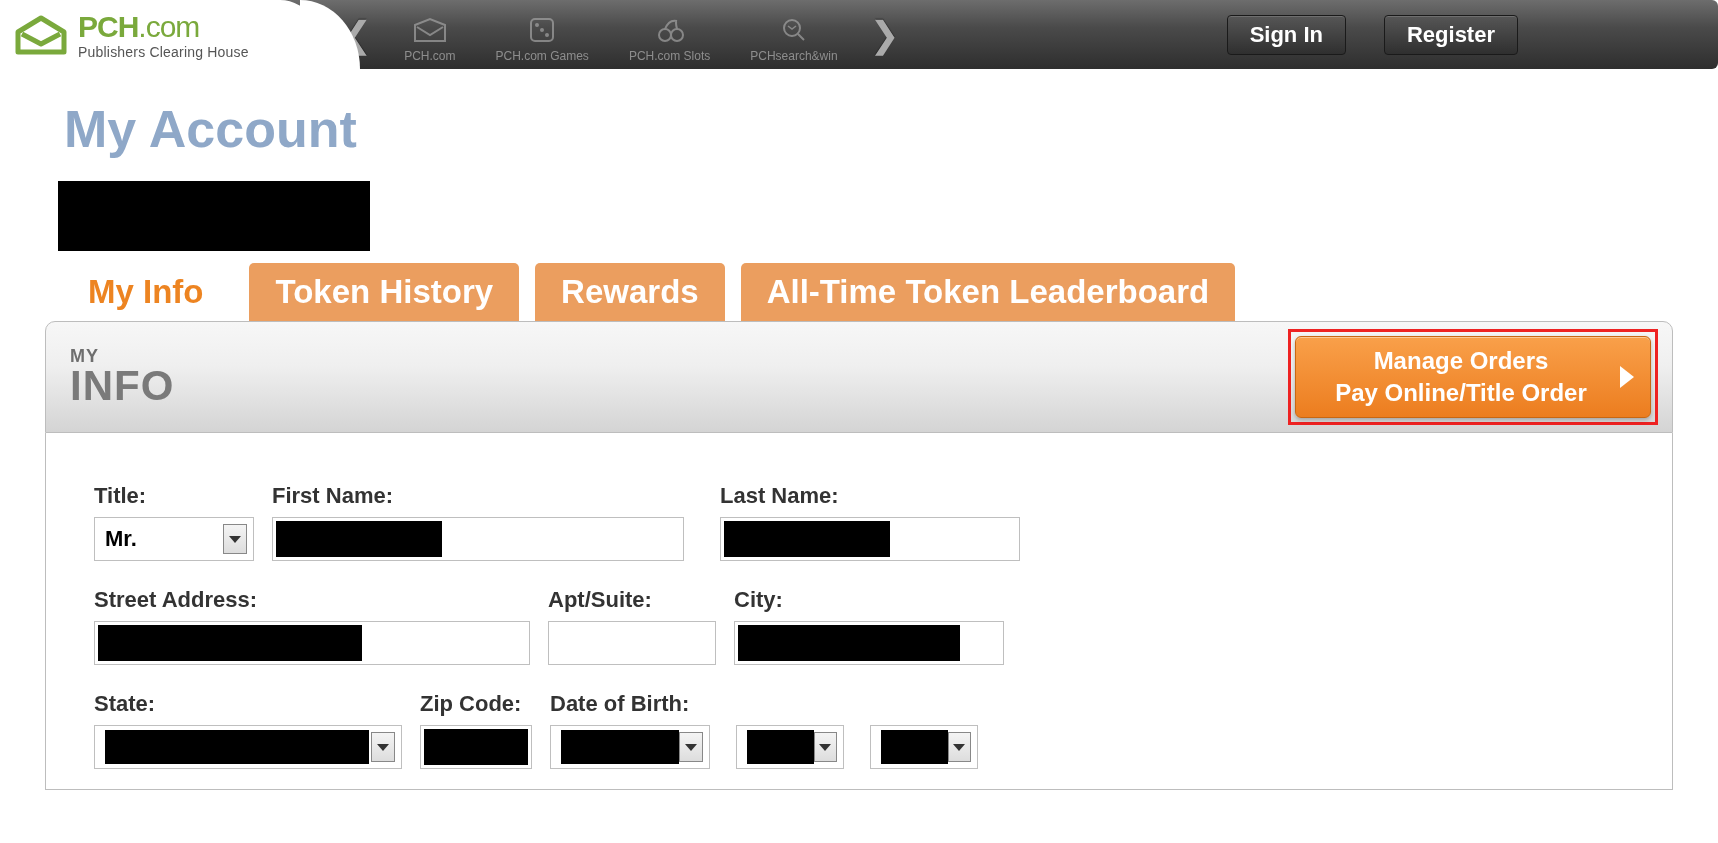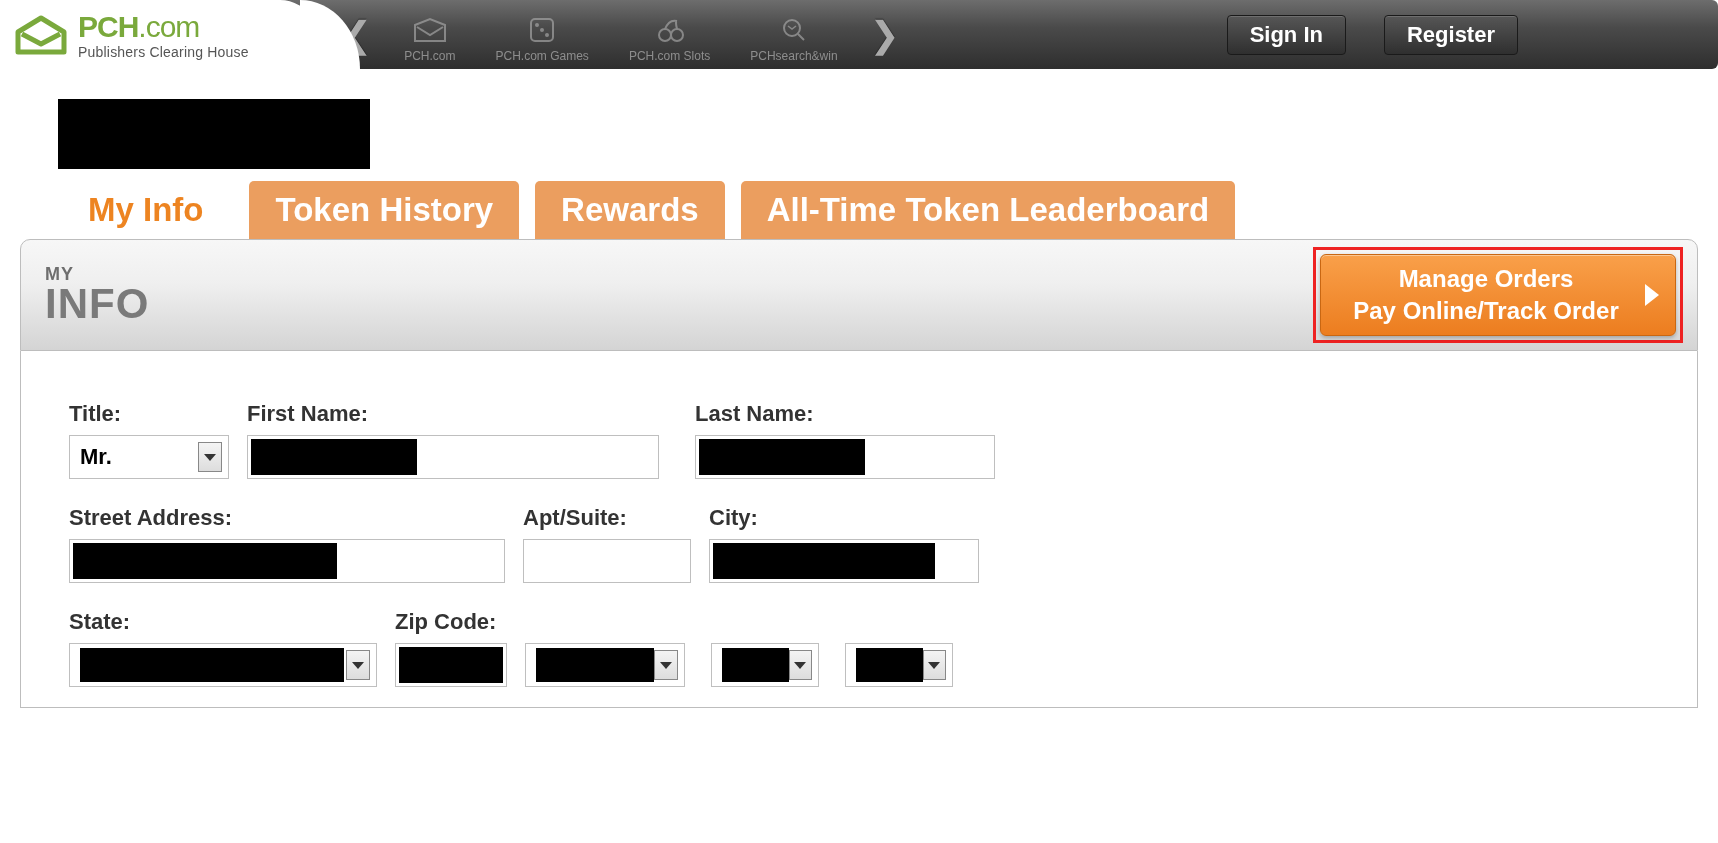--- a/index.html
+++ b/index.html
@@ -98,21 +98,21 @@
     border-radius: 5px 5px 0 0;
     cursor: pointer;
   }
   .tab.active {
     background: #fff;
     color: #ed8421;
     padding: 10px 30px;
   }
 
   
-  .panel-wrap { margin: 0 20px; }
+  .panel-wrap { margin: 0 45px; }
   .panel-header {
     height: 112px;
     background: linear-gradient(to bottom, #f7f7f7 0%, #efefef 40%, #d4d4d4 100%);
     border: 1px solid #bdbdbd;
     border-radius: 10px 10px 0 0;
     display: flex;
     align-items: center;
     justify-content: space-between;
     padding: 0 14px 0 24px;
     position: relative;
@@ -248,40 +248,41 @@
 
   <span class="nav-arrow">❯</span>
 
   <div class="auth-zone">
     <button class="auth-btn">Sign In</button>
     <button class="auth-btn">Register</button>
   </div>
 </div>
 
 <div class="page">
+  <h1 class="page-title">My Account</h1>
   <div class="black-bar"></div>
 
   <div class="tabs">
     <div class="tab active">My Info</div>
     <div class="tab">Token History</div>
     <div class="tab">Rewards</div>
     <div class="tab">All-Time Token Leaderboard</div>
   </div>
 
   <div class="panel-wrap">
     <div class="panel-header">
       <div class="panel-header-title">
         <span class="small">MY</span>
         <span class="big">INFO</span>
       </div>
       <div class="manage-orders-wrap">
         <div class="manage-orders-btn">
           <div class="manage-orders-text">
             <div>Manage Orders</div>
-            <div>Pay Online/Track Order</div>
+            <div>Pay Online/Title Order</div>
           </div>
           <span class="manage-orders-arrow"></span>
         </div>
       </div>
     </div>
 
     <div class="panel-body">
 
       <div class="form-row">
         <div class="field" style="width:160px">
@@ -332,20 +333,21 @@
             <span class="select-caret"></span>
           </div>
         </div>
         <div class="field" style="width:112px">
           <label class="field-label" style="white-space:nowrap">Zip Code:</label>
           <div class="text-input" style="position:relative">
             <div class="redact-box" style="width:104px; position:absolute; left:3px; top:3px"></div>
           </div>
         </div>
         <div class="field" style="width:auto">
+          <label class="field-label">Date of Birth:</label>
           <div style="display:flex; gap:26px">
             <div class="select-box" style="width:160px">
               <div class="redact-box" style="width:120px; height:34px"></div>
               <span class="select-caret"></span>
             </div>
             <div class="select-box" style="width:108px">
               <div class="redact-box" style="width:70px; height:34px"></div>
               <span class="select-caret"></span>
             </div>
             <div class="select-box" style="width:108px">

